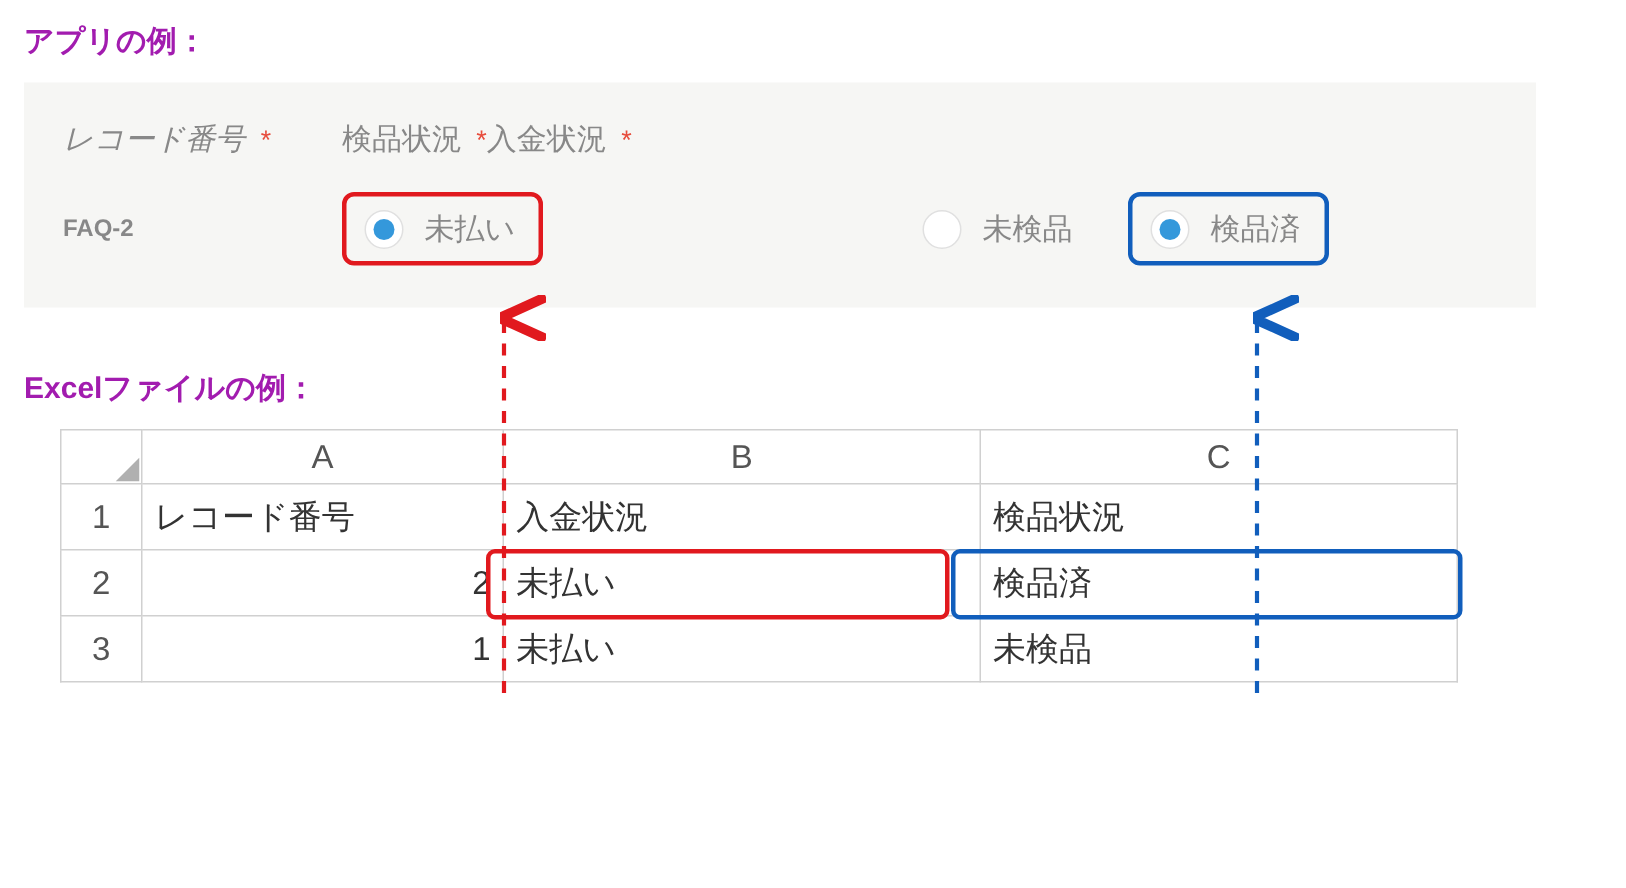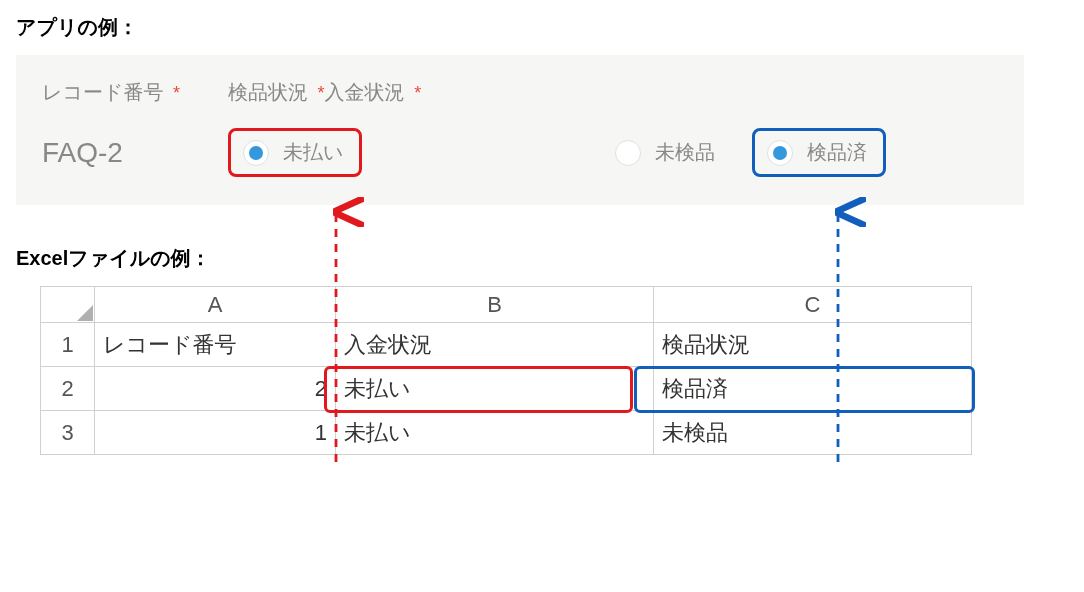--- a/index.html
+++ b/index.html
@@ -6,48 +6,49 @@
     body {
       font-family: "Meiryo", "Hiragino Kaku Gothic Pro", sans-serif;
       background: #ffffff;
       padding: 14px 16px;
       width: 1084px;
       position: relative;
     }
     .heading {
       font-size: 20px;
       font-weight: bold;
-      color: #000000;
+      color: #a21caf;
       margin-bottom: 14px;
     }
     .app-panel {
       background: #f6f6f4;
       padding: 24px 26px 28px 26px;
       position: relative;
       margin-bottom: 40px;
       width: 1008px;
     }
     .field-labels-row { display: flex; }
     .field-label {
       font-size: 20px;
       color: #888888;
     }
     .req { color: #e74c3c; margin-left: 4px; font-size: 18px;}
-    .label-record { width: 186px; }
+    .label-record { width: 186px; font-style: italic; }
     .label-payment { width: 368px; }
     .label-inspect { }
     .values-row {
       display: flex;
       align-items: center;
       margin-top: 22px;
     }
     .record-value {
       width: 186px;
-      font-size: 28px;
+      font-size: 16px;
       color: #888888;
+      font-weight: bold;
     }
     .radio-group {
       display: flex;
       gap: 18px;
     }
     .radio-item {
       display: flex;
       align-items: center;
       gap: 14px;
       padding: 8px 16px 8px 12px;

